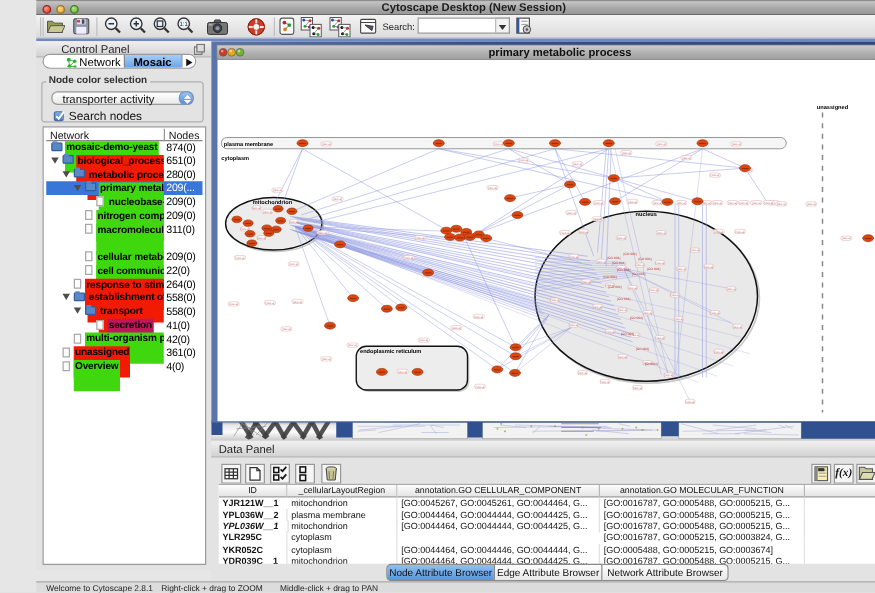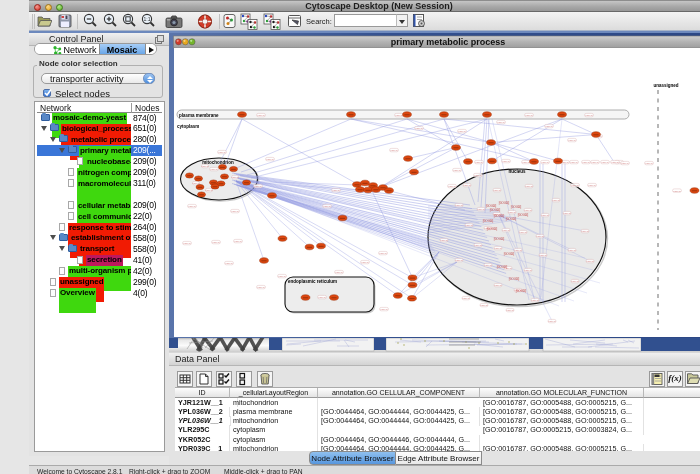--- a/index.html
+++ b/index.html
@@ -227,21 +227,21 @@
     <div id="combo" class="abs">transporter activity</div>
     <div id="combobtn" class="abs">
       <div class="abs" style="left:2.5px;top:1.5px;width:0;height:0;border-left:3px solid transparent;border-right:3px solid transparent;border-bottom:3.5px solid #fff;"></div>
       <div class="abs" style="left:2.5px;top:6px;width:0;height:0;border-left:3px solid transparent;border-right:3px solid transparent;border-top:3.5px solid #fff;"></div>
     </div>
     <div id="checkbox" class="abs">
       <svg width="10" height="10" style="position:absolute;left:-1px;top:-2px">
           <path d="M2 5 L4 7 L8 1.5" stroke="#fff" stroke-width="1.6" fill="none"></path>
         </svg>
     </div>
-    <div id="checklbl" class="abs">Select nodes</div>
+    <div id="checklbl" class="abs">Search nodes</div>
     <div id="treepanel" class="abs">
       <div id="treehead">
         <span style="position:absolute;left:3px;">Network</span>
         <span style="position:absolute;left:98px;">Nodes</span>
         <span style="position:absolute;left:94px;top:0;width:1px;height:10px;background:#999;"></span>
       </div>
       <div id="treerows">
 <div class="trow" style="top:0.0px;">
             <div class="fold" style="left:4px;"></div>
             <div class="lbl" style="left:15px;max-width:79px;background:#3fd80e;">mosaic-demo-yeast</div>
@@ -314,21 +314,21 @@
             <div class="val" style="color:#000;">41(0)</div>
           </div>
 <div class="trow" style="top:153.3px;">
             <div class="doc" style="left:22px;"></div>
             <div class="lbl" style="left:31px;max-width:63px;background:#3fd80e;">multi-organism proc</div>
             <div class="val" style="color:#000;">42(0)</div>
           </div>
 <div class="trow" style="top:164.2px;">
             <div class="doc" style="left:13px;"></div>
             <div class="lbl" style="left:22px;max-width:72px;background:#f11b03;">unassigned</div>
-            <div class="val" style="color:#000;">299(0)</div>
+            <div class="val" style="color:#000;">361(0)</div>
           </div>
 <div class="trow" style="top:175.2px;">
             <div class="doc" style="left:13px;"></div>
             <div class="lbl" style="left:22px;max-width:72px;background:#3fd80e;">Overview</div>
             <div class="val" style="color:#000;">4(0)</div>
           </div>
 
       </div>
     </div>
   </div>
@@ -915,49 +915,52 @@
         <rect x="9" y="10" width="3" height="2" fill="#22aa33"></rect>
       </svg>
     <div id="dtable" class="abs">
         <div class="th" style="left:0px;width:55px;">ID</div>
         <div class="th" style="left:55px;width:88px;">_cellularLayoutRegion</div>
         <div class="th" style="left:143px;width:162px;">annotation.GO CELLULAR_COMPONENT</div>
         <div class="th" style="left:305px;width:164px;">annotation.GO MOLECULAR_FUNCTION</div>
         <div class="th" style="left:469px;width:69px;"></div>
         <div class="td tdb" style="left:0px;top:9.8px;width:63px;">YJR121W__1</div>
         <div class="td" style="left:55px;top:9.8px;width:88px;">mitochondrion</div>
+        <div class="td" style="left:143px;top:9.8px;width:162px;">[GO:0045267, GO:0045261, GO:0044464, G...</div>
         <div class="td" style="left:305px;top:9.8px;width:164px;">[GO:0016787, GO:0005488, GO:0005215, G...</div>
         <div class="td tdb" style="left:0px;top:19.0px;width:55px;">YPL036W__2</div>
         <div class="td" style="left:55px;top:19.0px;width:88px;">plasma membrane</div>
         <div class="td" style="left:143px;top:19.0px;width:162px;">[GO:0044464, GO:0044444, GO:0044425, G...</div>
         <div class="td" style="left:305px;top:19.0px;width:164px;">[GO:0016787, GO:0005488, GO:0005215, G...</div>
         <div class="td tdb" style="left:0px;top:28.2px;width:56px;font-style:italic;">YPL036W__1</div>
         <div class="td" style="left:55px;top:28.2px;width:88px;">mitochondrion</div>
         <div class="td" style="left:143px;top:28.2px;width:162px;">[GO:0044464, GO:0044444, GO:0044425, G...</div>
         <div class="td" style="left:305px;top:28.2px;width:164px;">[GO:0016787, GO:0005488, GO:0005215, G...</div>
         <div class="td tdb" style="left:0px;top:37.4px;width:55px;">YLR295C</div>
         <div class="td" style="left:55px;top:37.4px;width:88px;">cytoplasm</div>
         <div class="td" style="left:305px;top:37.4px;width:164px;">[GO:0016787, GO:0005215, GO:0003824, G...</div>
         <div class="td tdb" style="left:0px;top:46.6px;width:55px;">YKR052C</div>
         <div class="td" style="left:55px;top:46.6px;width:88px;">cytoplasm</div>
         <div class="td" style="left:143px;top:46.6px;width:162px;">[GO:0044464, GO:0044446, GO:0044444, G...</div>
+        <div class="td" style="left:305px;top:46.6px;width:164px;">[GO:0005488, GO:0005215, GO:0003674]</div>
         <div class="td tdb" style="left:0px;top:55.8px;width:55px;">YDR039C__1</div>
         <div class="td" style="left:55px;top:55.8px;width:88px;">mitochondrion</div>
         <div class="td" style="left:143px;top:55.8px;width:162px;">[GO:0044464, GO:0044444, GO:0044425, G...</div>
         <div class="td" style="left:305px;top:55.8px;width:164px;">[GO:0016787, GO:0005488, GO:0005215, G...</div>
         <div class="abs" style="left:538px;top:0;width:13px;height:64px;background:#eee;border-left:1px solid #aaa;"></div>
         <div class="abs" style="left:540px;top:2px;width:9px;height:22px;border-radius:4.5px;background:linear-gradient(90deg,#9cc2ee,#4486dd 60%,#77aae8);border:0.5px solid #6688bb;"></div>
         <div class="abs" style="left:539px;top:46px;width:11px;height:7px;background:#f0f0f0;border:1px solid #aaa;">
           <div style="margin:2px auto 0;width:0;height:0;border-left:2.5px solid transparent;border-right:2.5px solid transparent;border-bottom:3px solid #333;"></div>
         </div>
         <div class="abs" style="left:539px;top:53px;width:11px;height:7px;background:#f0f0f0;border:1px solid #aaa;">
           <div style="margin:2px auto 0;width:0;height:0;border-left:2.5px solid transparent;border-right:2.5px solid transparent;border-top:3px solid #333;"></div>
         </div>
       </div>
     <div class="btab" style="left:140px;width:87px;border-radius:4px 0 0 4px;background:linear-gradient(#8fc0ef,#5796dd);">Node Attribute Browser</div>
     <div class="btab" style="left:227px;width:86px;border-left:none;">Edge Attribute Browser</div>
+    <div class="btab" style="left:313px;width:101px;border-left:none;border-radius:0 4px 4px 0;">Network Attribute Browser</div>
   </div>
 
   <div id="statusbar" class="abs"></div>
   <div class="stxt" style="left:8px;">Welcome to Cytoscape 2.8.1</div>
   <div class="stxt" style="left:100px;">Right-click + drag to ZOOM</div>
   <div class="stxt" style="left:195px;">Middle-click + drag to PAN</div>
 </div>
 
 </body></html>

